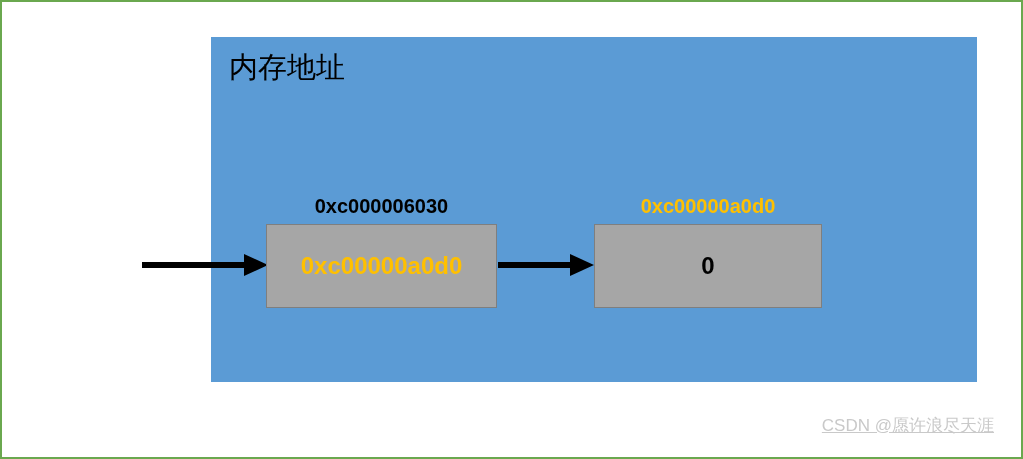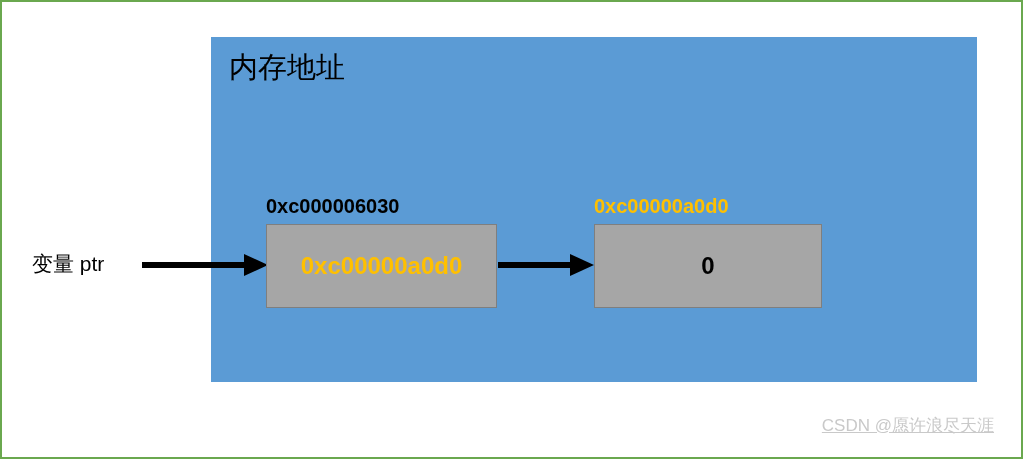--- a/index.html
+++ b/index.html
@@ -63,20 +63,21 @@
     top: 222px;
     width: 228px;
     height: 84px;
     color: #000000;
   }
   
   .addr-label {
     position: absolute;
     font-size: 20px;
     font-weight: bold;
+    text-align: center;
     white-space: nowrap;
   }
   #addr-label-ptr {
     left: 264px;
     top: 193px;
     width: 231px;
     color: #000000;
   }
   #addr-label-value {
     left: 592px;
@@ -119,21 +120,20 @@
 </style>
 </head>
 <body>
 
 <div id="canvas">
 
   <div id="memory-panel">
     <div id="memory-panel-title">内存地址</div>
   </div>
 
-  <div id="variable-label">变量 ptr</div>
 
   <svg id="arrow-ptr-to-cell" class="arrow-svg" width="130" height="30">
     <line x1="2" y1="15" x2="108" y2="15" stroke="#000000" stroke-width="6"></line>
     <polygon points="104,4 128,15 104,26" fill="#000000"></polygon>
   </svg>
 
   <div id="addr-label-ptr" class="addr-label">0xc000006030</div>
 
   <div id="cell-ptr" class="mem-cell">0xc00000a0d0</div>
 

